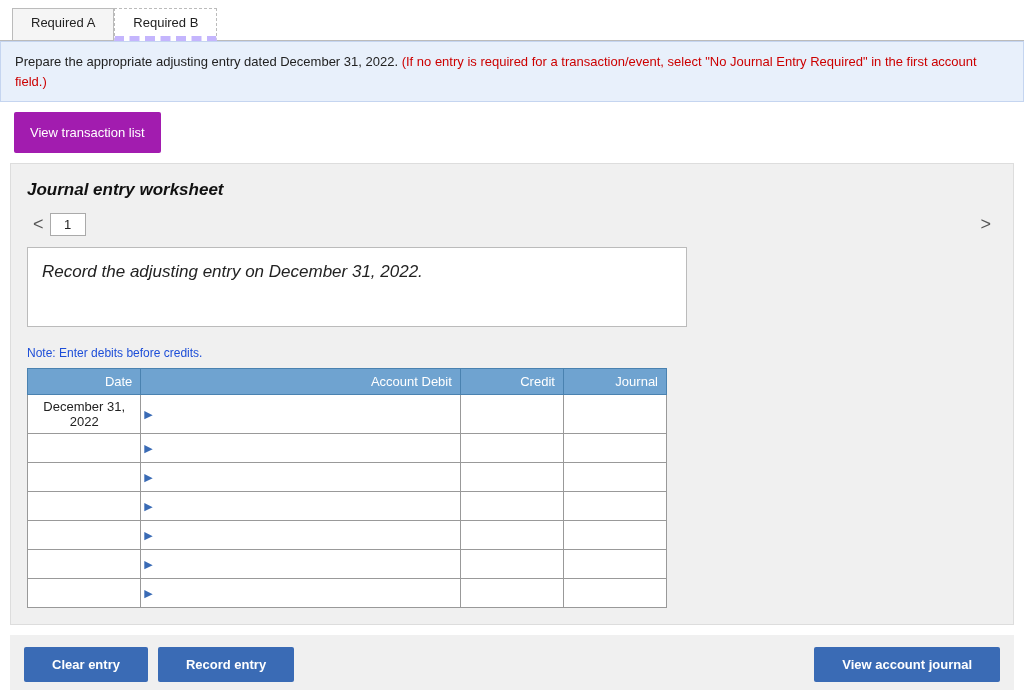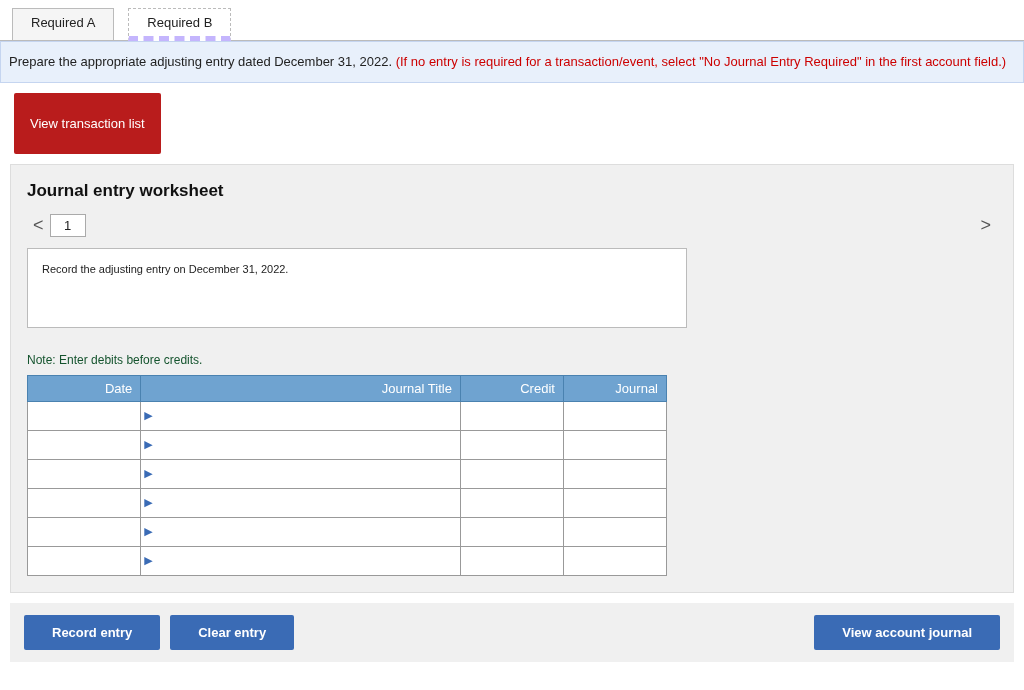--- a/index.html
+++ b/index.html
@@ -17,72 +17,73 @@
       padding: 8px 12px 0 12px;
       background: #fff;
     }
     .tab {
       padding: 6px 18px;
       border: 1px solid #bbb;
       border-bottom: none;
       cursor: pointer;
       background: #f5f5f5;
       font-size: 13px;
-      margin-right: 14px;
+      margin-right: 0;
     }
     .tab.active {
       background: #fff;
       border-bottom: 5px solid #c4b5fd;
       margin-bottom: -1px;
       font-weight: normal;
     }
     .tab.dashed {
       border-style: dashed;
     }
 
     
     .instruction-bar {
       background: #e8f0fb;
       border: 1px solid #c5d5f0;
-      padding: 10px 8px;
+      padding: 10px 14px;
       font-size: 13px;
       line-height: 1.5;
       color: #222;
     }
     .instruction-bar .red-text {
       color: #cc0000;
     }
 
     
     .toolbar {
       padding: 10px 14px;
       background: #fff;
     }
     .btn-blue {
-      background: #b91c1c;
+      background: #a21caf;
       color: #fff;
       border: none;
-      padding: 23px 16px;
+      padding: 13px 16px;
       cursor: pointer;
       font-size: 13px;
       border-radius: 2px;
     }
 
     
     .worksheet-container {
       background: #f0f0f0;
       margin: 0 10px 10px 10px;
       padding: 16px;
       border: 1px solid #ddd;
     }
     .worksheet-title {
       font-size: 17px;
       font-weight: bold;
       margin-bottom: 12px;
       color: #111;
+      font-style: italic;
     }
 
     
     .nav-row {
       display: flex;
       align-items: center;
       margin-bottom: 10px;
     }
     .nav-btn {
       background: none;
@@ -99,29 +100,30 @@
       text-align: center;
       padding: 3px 0;
       font-size: 13px;
     }
 
     
     .description-box {
       background: #fff;
       border: 1px solid #bbb;
       padding: 14px 14px 30px 14px;
-      margin-bottom: 25px;
-      font-size: 11px;
+      margin-bottom: 19px;
+      font-size: 17px;
       min-height: 80px;
       max-width: 660px;
+      font-style: italic;
     }
 
     
     .note-text {
-      color: #14532d;
+      color: #1d4ed8;
       font-size: 12px;
       margin-bottom: 8px;
     }
 
     
     .journal-table {
       border-collapse: collapse;
       width: 100%;
       max-width: 640px;
       font-size: 13px;
@@ -239,27 +241,42 @@
   <div class="description-box">
     <span>Record the adjusting entry on December 31, 2022.</span>
   </div>
 
   <div class="note-text">Note: Enter debits before credits.</div>
 
   <table class="journal-table">
     <thead>
       <tr>
         <th class="date-col">Date</th>
-        <th class="account-col">Journal Title</th>
+        <th class="account-col">Account Debit</th>
         <th class="debit-col">Credit</th>
         <th class="credit-col">Journal</th>
       </tr>
     </thead>
     <tbody>
 
+      <tr class="data-row">
+        <td class="date-cell">December 31,<br>2022</td>
+        <td class="input-cell">
+          <div class="account-cell-wrapper">
+            <span class="arrow-indicator">▶</span>
+            <input class="account-input" type="text" style="">
+          </div>
+        </td>
+        <td class="input-cell">
+          <input type="text" style="">
+        </td>
+        <td class="input-cell">
+          <input type="text" style="">
+        </td>
+      </tr>
 
       <tr class="data-row">
         <td class="date-cell"></td>
         <td class="input-cell">
           <div class="account-cell-wrapper">
             <span class="arrow-indicator">▶</span>
             <input class="account-input" type="text" style="">
           </div>
         </td>
         <td class="input-cell">
@@ -347,17 +364,17 @@
         </td>
         <td class="input-cell">
           <input type="text" style="">
         </td>
       </tr>
     </tbody>
   </table>
 </div>
 
 <div class="bottom-buttons">
+  <button class="btn-action">Clear entry</button>
   <button class="btn-action">Record entry</button>
-  <button class="btn-action">Clear entry</button>
   <div class="spacer"></div>
   <button class="btn-action">View account journal</button>
 </div>
 
 </body></html>

